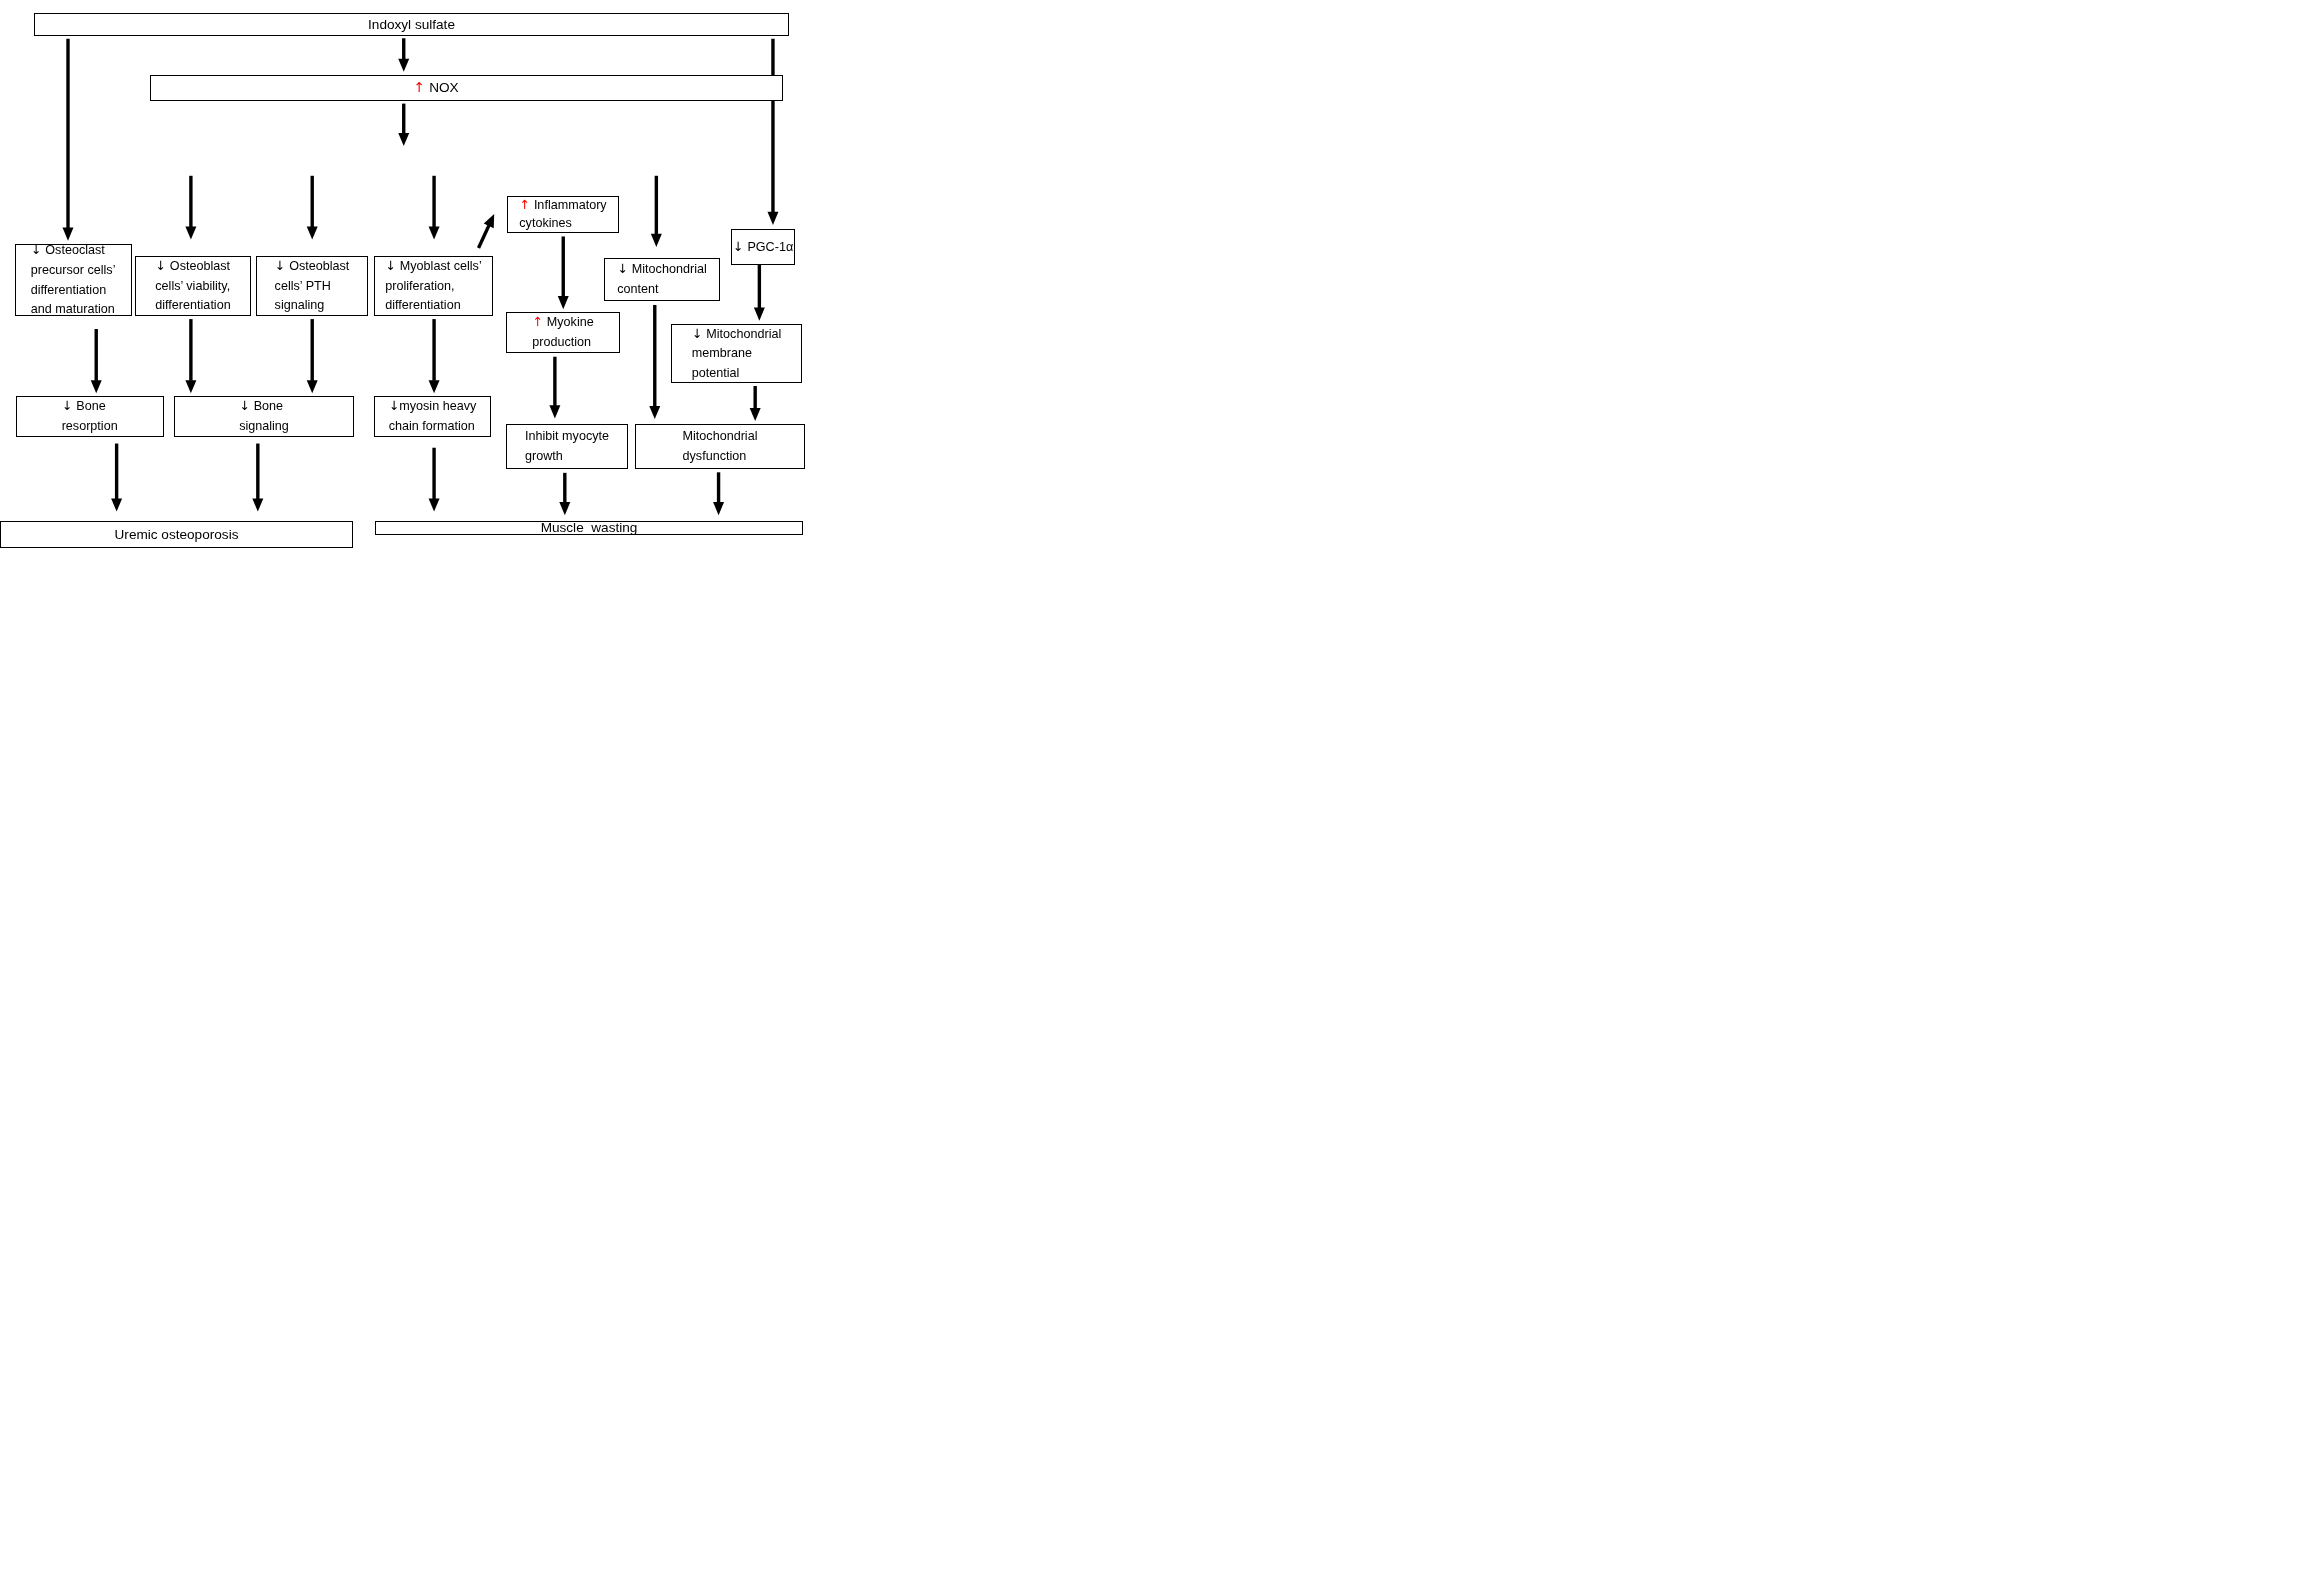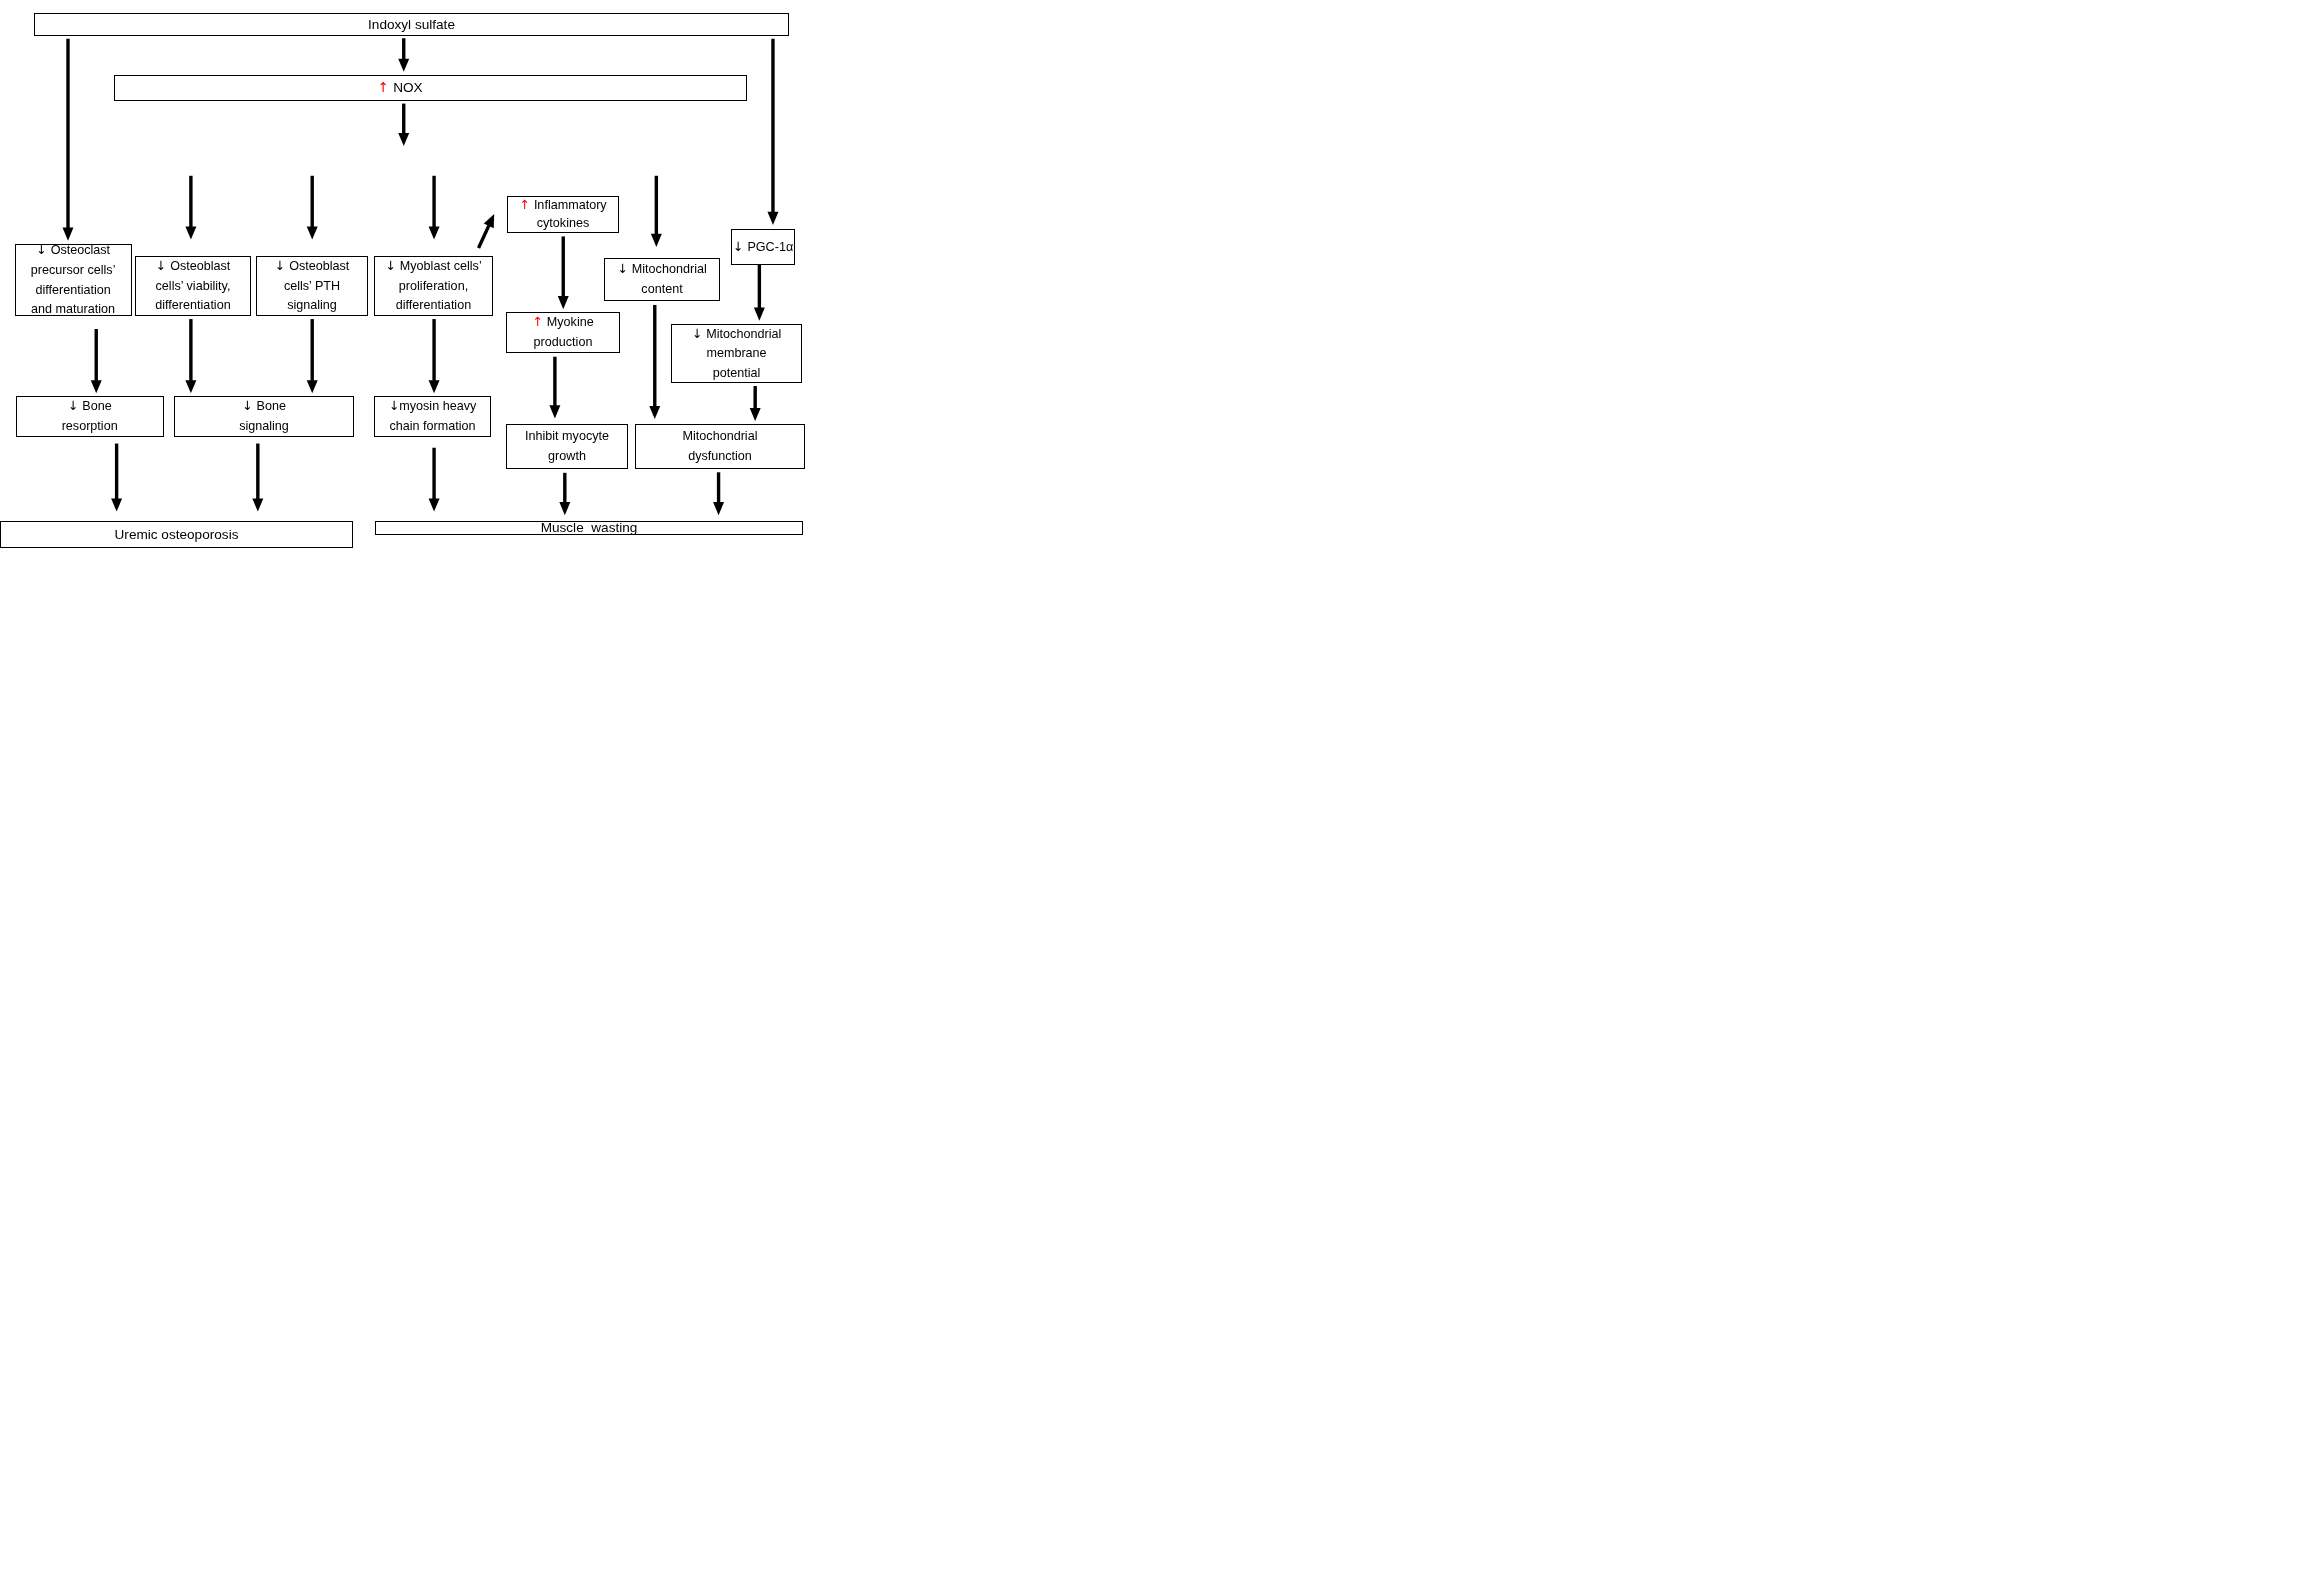--- a/index.html
+++ b/index.html
@@ -4,26 +4,26 @@
 <style>
   html,body{margin:0;padding:0;background:#ffffff;}
   body{font-family:"Liberation Sans", sans-serif;}
   #diagram{position:relative;width:808px;height:555px;background:#ffffff;overflow:hidden;}
   .node{
     position:absolute;box-sizing:border-box;background:#ffffff;
     border:1.6px solid var(--ink,#000);
     display:flex;align-items:center;justify-content:center;
   }
   .txt{
-    white-space:pre-wrap;text-align:center;
+    white-space:pre-wrap;text-align:left;
     font-size:12.6px;line-height:1.55;color:var(--ink,#000);
   }
   .font-lg .txt{font-size:13.6px;line-height:1.3;}
   .tight .txt{line-height:1.42;}
-  .shift{padding-right:61px;}
+  .shift{padding-right:61px;margin-left:36px;}
   .arr{font-family:"DejaVu Sans","Liberation Sans",sans-serif;}
   .arr.inc{color:var(--up,#ff0000);}
   .arr.dec{color:var(--ink,#000000);}
   #edges{position:absolute;left:0;top:0;width:808px;height:555px;pointer-events:none;}
   #edges line{stroke:var(--ink,#000);stroke-width:6.5;}
   #edges polygon{fill:var(--ink,#000);}
 </style>
 </head>
 <body>
 

